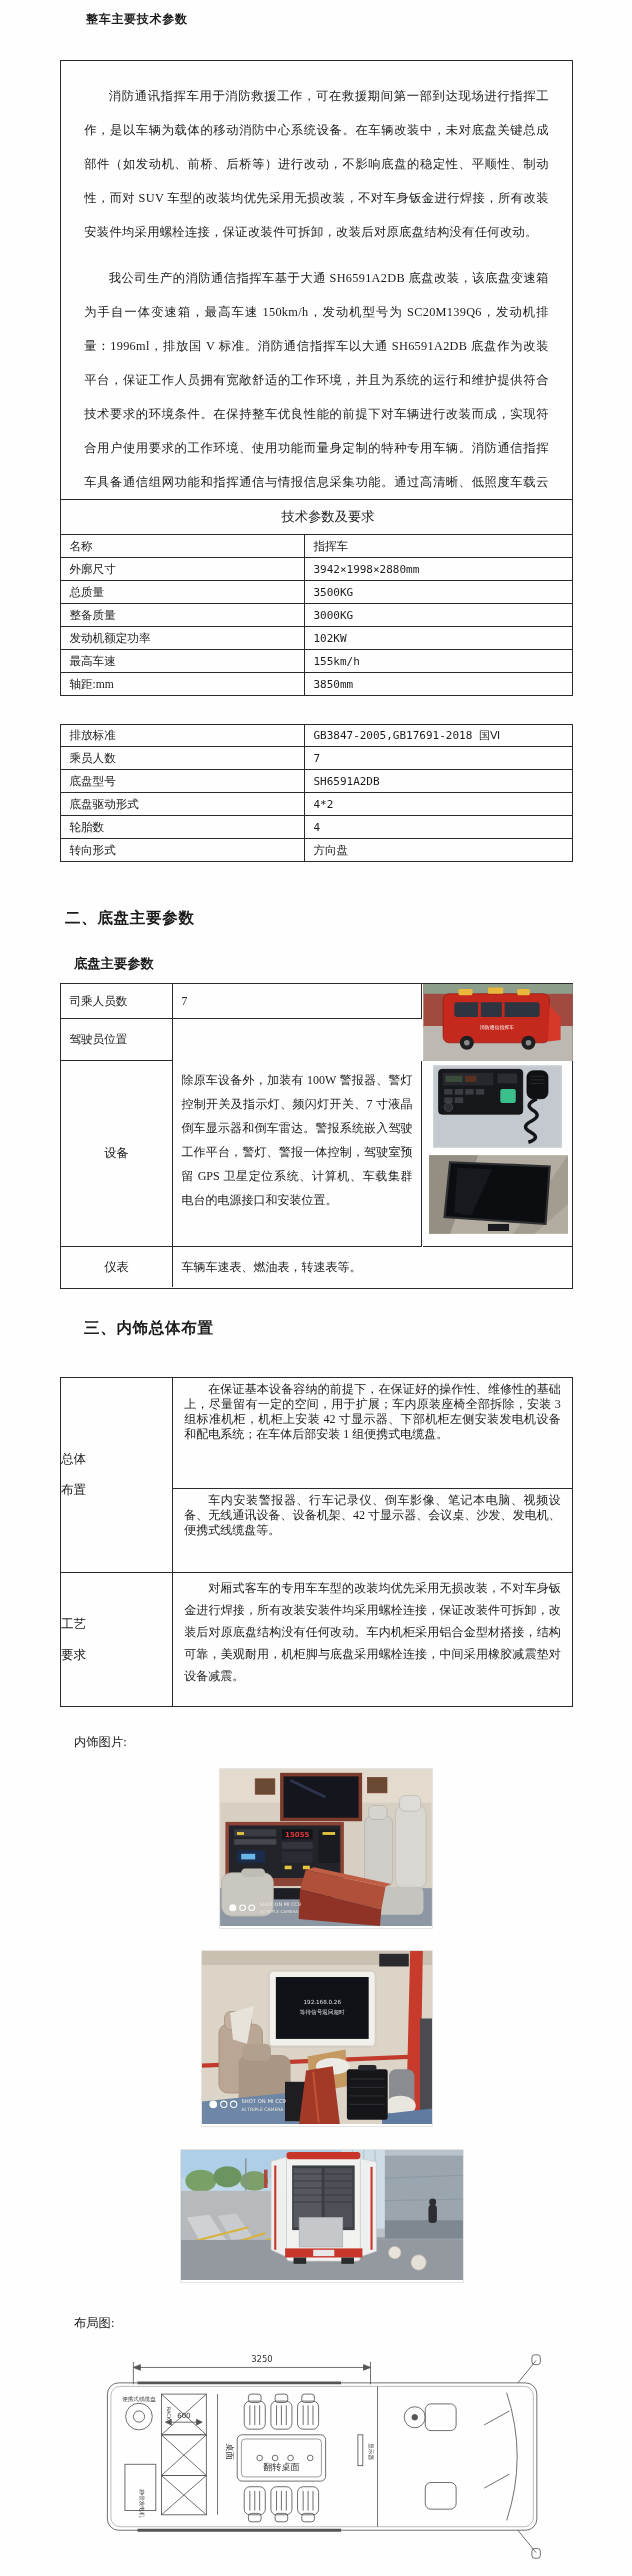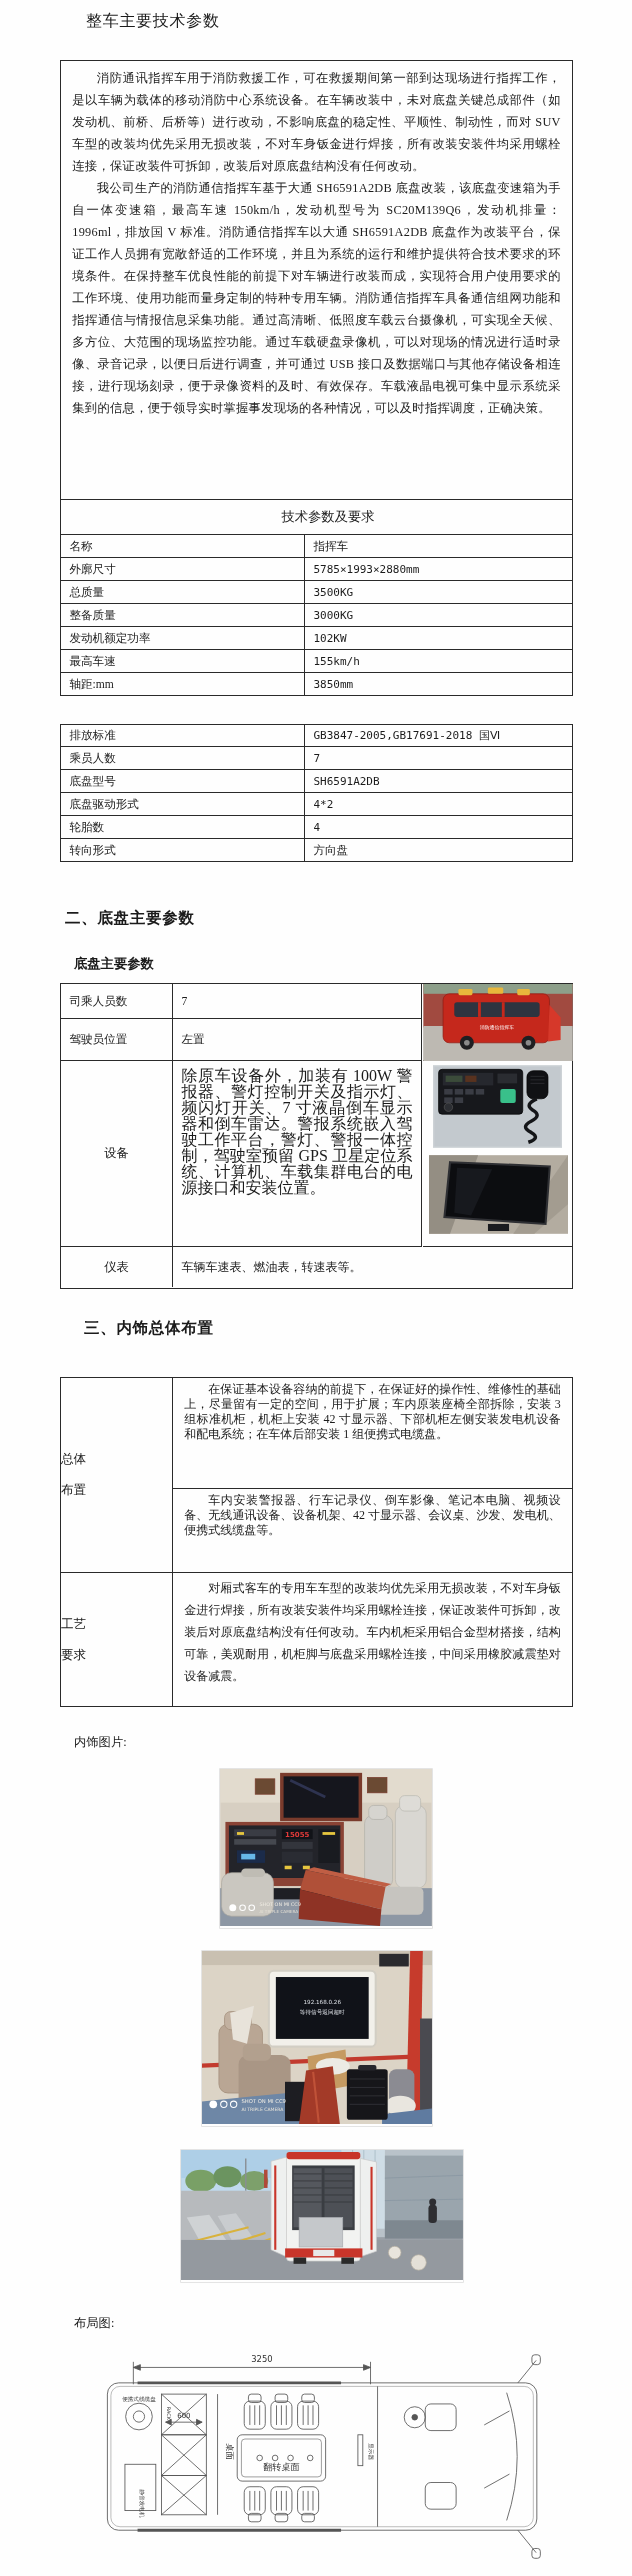--- a/index.html
+++ b/index.html
@@ -1,39 +1,39 @@
 <!DOCTYPE html>
 <html style="font-size:11.2px"><head>
 <meta charset="utf-8">
 <style>
   html,body{margin:0;padding:0;background:#ffffff;}
   #page{position:relative;width:632px;height:2576px;background:#fefefe;
         font-family:"Liberation Serif","DejaVu Serif",serif;color:#1b1b1b;overflow:hidden;}
   .abs{position:absolute;}
-  .h1{font-size:16px;font-weight:normal;letter-spacing:0.7px;}
+  .h1{font-size:12px;font-weight:bold;letter-spacing:0.7px;}
   .h2{font-size:15.5px;font-weight:bold;letter-spacing:0.7px;}
   .sub{font-size:13.3px;font-weight:bold;}
   .lbl{font-size:12.3px;}
   
   .t1{left:60px;top:60px;width:513px;}
   .p-cell{box-sizing:border-box;border:1.1px solid #2a2a2a;height:440px;padding:5.6px 11.2px 0 11.2px;overflow:hidden;}
-  .p-cell p{margin:0;text-indent:2em;line-height:22px;font-size:12.3px;text-align:justify;letter-spacing:0.3px;}
+  .p-cell p{margin:12px;text-indent:2em;line-height:34px;font-size:12.3px;text-align:justify;letter-spacing:0.3px;}
   .hdr-row{box-sizing:border-box;border:1.1px solid #2a2a2a;border-top:none;height:35px;
            display:flex;align-items:center;justify-content:center;font-size:13.3px;padding-left:23px;}
   .t-row{box-sizing:border-box;border:1.1px solid #2a2a2a;border-top:none;height:23px;display:flex;}
   .t-row .c1{box-sizing:border-box;width:244px;border-right:1px solid #2a2a2a;display:flex;align-items:center;padding-left:8.4px;font-size:11.6px;}
   .t-row .c2{flex:1;display:flex;align-items:center;padding-left:8.4px;font-size:11.6px;font-family:"DejaVu Sans Mono","Liberation Mono",monospace;font-size:11px;}
   .t-row .c2.cn{font-family:"Liberation Serif","DejaVu Serif",serif;font-size:11.6px;}
   .first{border-top:1.1px solid #2a2a2a !important;}
   
   .ct{left:60px;top:983px;width:513px;height:306px;box-sizing:border-box;border:1.1px solid #2a2a2a;}
   .cell{position:absolute;box-sizing:border-box;font-size:11.6px;}
   .bR{border-right:1px solid #2a2a2a;} .bB{border-bottom:1px solid #2a2a2a;}
   .vcent{display:flex;align-items:center;} .hcent{justify-content:center;}
-  .para{line-height:16px;font-size:16px;text-align:justify;padding:7px 8.4px;text-indent:0;}
+  .para{line-height:24px;font-size:12px;text-align:justify;padding:7px 8.4px;text-indent:0;}
   
   .s3t{left:60px;top:1377px;width:513px;height:330px;box-sizing:border-box;border:1.1px solid #2a2a2a;}
   .lab2{display:flex;flex-direction:column;align-items:flex-start;justify-content:center;font-size:12.6px;line-height:31px;}
   .p36{line-height:15px;font-size:12px;text-align:justify;padding:4.2px 11.2px;}
   .p36 .ind, .p31 .ind{text-indent:2em;display:block;}
   .p31{line-height:22px;font-size:12px;text-align:justify;padding:3.5px 11.2px;}
   .photo{position:absolute;box-shadow:0 0 0 0.7px #d8d8d8;}
   svg text{font-family:"DejaVu Sans","Liberation Sans",sans-serif;}
   .dg text{font-family:"DejaVu Sans","Liberation Sans",sans-serif;fill:#333;}
 </style>
@@ -49,21 +49,21 @@
       <p>消防通讯指挥车用于消防救援工作，可在救援期间第一部到达现场进行指挥工作，是以车辆为载体的移动消防中心系统设备。在车辆改装中，未对底盘关键总成部件（如发动机、前桥、后桥等）进行改动，不影响底盘的稳定性、平顺性、制动性，而对 SUV 车型的改装均优先采用无损改装，不对车身钣金进行焊接，所有改装安装件均采用螺栓连接，保证改装件可拆卸，改装后对原底盘结构没有任何改动。</p>
       <p>我公司生产的消防通信指挥车基于大通 SH6591A2DB 底盘改装，该底盘变速箱为手自一体变速箱，最高车速 150km/h，发动机型号为 SC20M139Q6，发动机排量：1996ml，排放国 V 标准。消防通信指挥车以大通 SH6591A2DB 底盘作为改装平台，保证工作人员拥有宽敞舒适的工作环境，并且为系统的运行和维护提供符合技术要求的环境条件。在保持整车优良性能的前提下对车辆进行改装而成，实现符合用户使用要求的工作环境、使用功能而量身定制的特种专用车辆。消防通信指挥车具备通信组网功能和指挥通信与情报信息采集功能。通过高清晰、低照度车载云台摄像机，可实现全天候、多方位、大范围的现场监控功能。通过车载硬盘录像机，可以对现场的情况进行适时录像、录音记录，以便日后进行调查，并可通过 USB 接口及数据端口与其他存储设备相连接，进行现场刻录，便于录像资料的及时、有效保存。车载液晶电视可集中显示系统采集到的信息，便于领导实时掌握事发现场的各种情况，可以及时指挥调度，正确决策。</p>
     </div>
     <div class="hdr-row">技术参数及要求</div>
     <div class="t-row">
         <div class="c1">名称</div>
         <div class="c2 cn">指挥车</div>
       </div>
     <div class="t-row">
         <div class="c1">外廓尺寸</div>
-        <div class="c2">5785×1993×2880mm</div>
+        <div class="c2">3942×1998×2880mm</div>
       </div>
     <div class="t-row">
         <div class="c1">总质量</div>
         <div class="c2">3500KG</div>
       </div>
     <div class="t-row">
         <div class="c1">整备质量</div>
         <div class="c2">3000KG</div>
       </div>
     <div class="t-row">
@@ -107,21 +107,20 @@
       </div>
   </div>
 
   <div class="abs h2" style="left:65px;top:908px;">二、底盘主要参数</div>
   <div class="abs sub" style="left:74px;top:955px;">底盘主要参数</div>
 
   <div class="abs ct">
     <div class="cell bR bB vcent" style="left:0;top:0;width:112px;height:35px;padding-left:8.4px;">司乘人员数</div>
     <div class="cell bR bB vcent" style="left:112px;top:0;width:249px;height:35px;padding-left:8.4px;">7</div>
     <div class="cell bR bB vcent" style="left:0;top:35px;width:112px;height:42px;padding-left:8.4px;">驾驶员位置</div>
-    <div class="cell bR bB vcent" style="left:112px;top:35px;width:249px;height:42px;padding-left:8.4px;">左置</div>
 
     <div class="cell bB" style="left:362px;top:0;width:150px;height:77px;">
       <svg width="150" height="77" viewBox="0 0 213 110" style="font-size:16.5px">
         <rect x="0" y="0" width="213" height="110" fill="#b5b0a8"></rect>
         <rect x="0" y="0" width="213" height="62" fill="#a14a40"></rect>
         <rect x="0" y="0" width="213" height="14" fill="#8d9f8a"></rect>
         <rect x="0" y="60" width="213" height="50" fill="#bdb9b2"></rect>
         <g>
           <rect x="28" y="14" width="152" height="70" rx="9" fill="#c5281c" stroke="#8e1b12"></rect>
           <rect x="50" y="7" width="20" height="9" rx="2" fill="#e8b73c"></rect>

